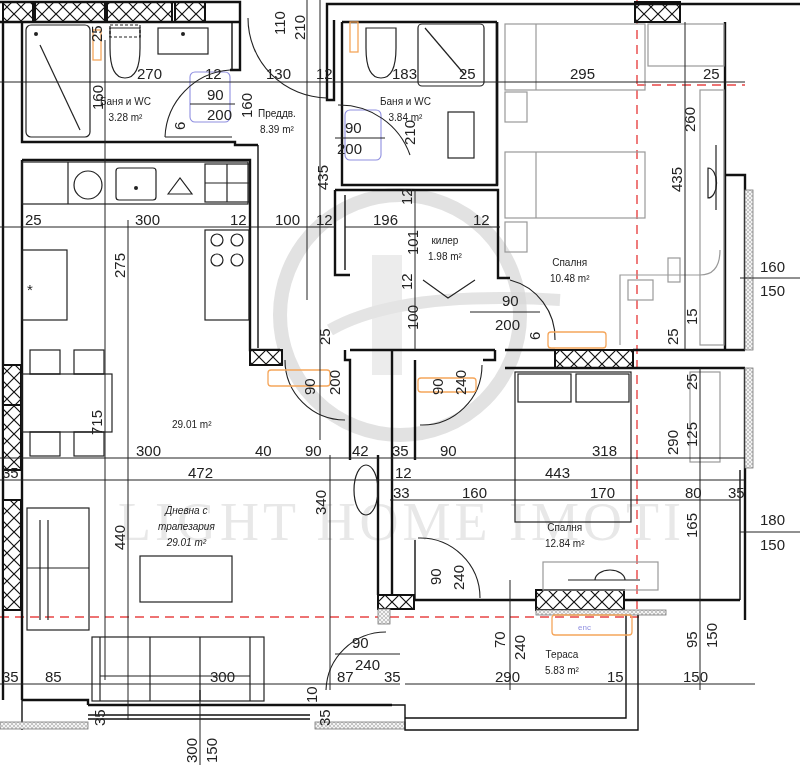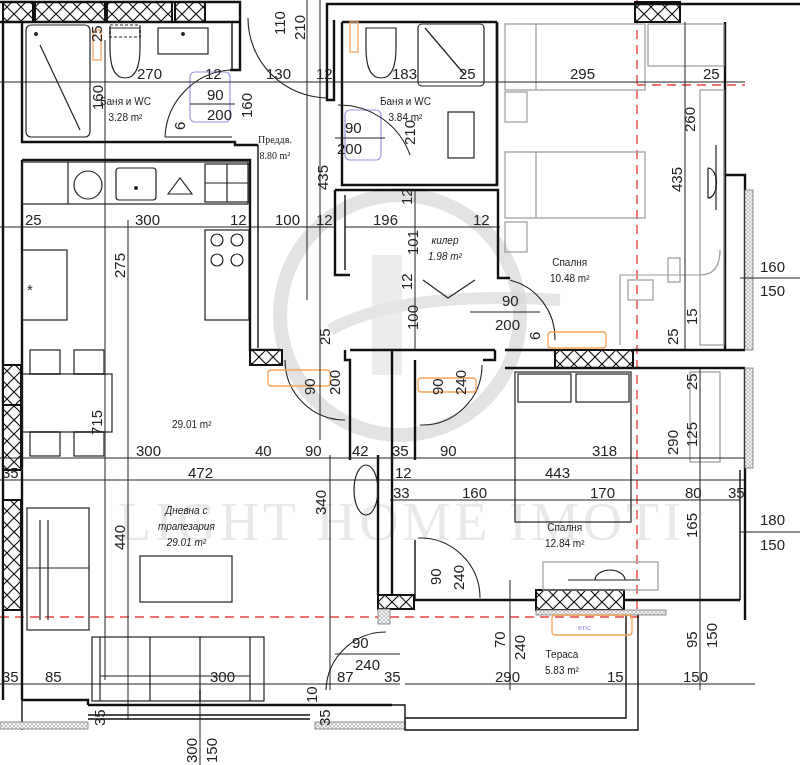--- a/index.html
+++ b/index.html
@@ -366,29 +366,29 @@
     <text class="dimtxt" x="760" y="525">180</text>
     <line class="dim" x1="740" y1="532" x2="800" y2="532"></line>
     <text class="dimtxt" x="760" y="550">150</text>
   </g>
 </svg>
 
 <div class="label-overlay" style="left:100px;top:94px;">
   <div>Баня и WC</div>
   <div class="area">3.28 m²</div>
 </div>
-<div class="label-overlay" style="left:258px;top:132px;font-family:Liberation Serif, serif;">
+<div class="label-overlay" style="left:258px;top:106px;">
   <div>Преддв.</div>
-  <div class="area">8.80 m²</div>
+  <div class="area">8.39 m²</div>
 </div>
 <div class="label-overlay" style="left:380px;top:94px;">
   <div>Баня и WC</div>
   <div class="area">3.84 m²</div>
 </div>
-<div class="label-overlay" style="left:428px;top:233px;font-style:italic;">
+<div class="label-overlay" style="left:428px;top:233px;">
   <div>килер</div>
   <div class="area">1.98 m²</div>
 </div>
 <div class="label-overlay" style="left:550px;top:255px;">
   <div>Спалня</div>
   <div class="area">10.48 m²</div>
 </div>
 <div class="label-overlay" style="left:172px;top:417px;">
   <div class="area">29.01 m²</div>
 </div>

